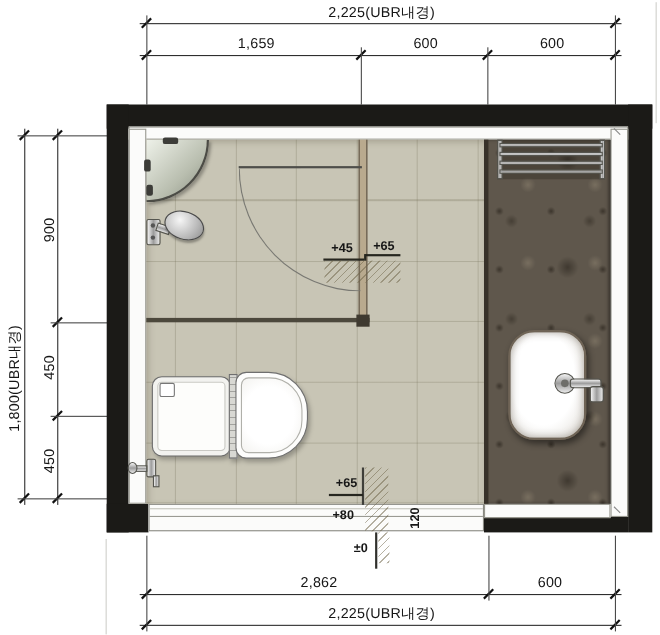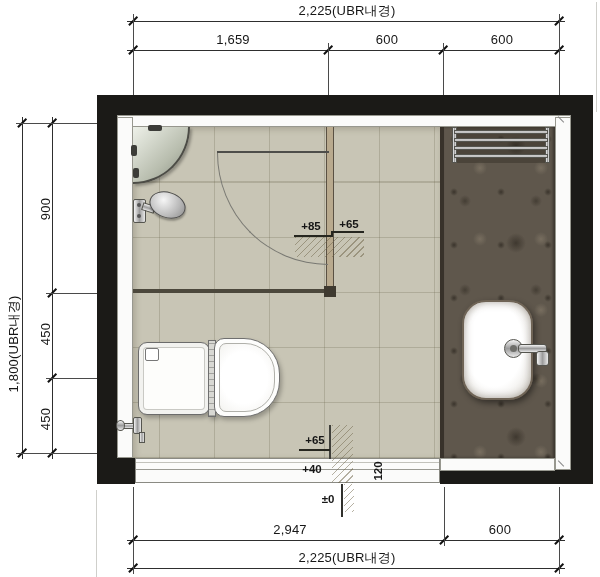--- a/index.html
+++ b/index.html
@@ -90,21 +90,21 @@
   <div class="tick" style="left:46px;top:122px;"></div>
   <div class="tick" style="left:46px;top:292px;"></div>
   <div class="tick" style="left:46px;top:377px;"></div>
   <div class="tick" style="left:46px;top:452px;"></div>
 
   <div class="ext" style="left:16px;top:123px;width:83px;height:1px;"></div>
   <div class="ext" style="left:46px;top:293px;width:53px;height:1px;"></div>
   <div class="ext" style="left:46px;top:378px;width:53px;height:1px;"></div>
   <div class="ext" style="left:16px;top:453px;width:83px;height:1px;"></div>
 
-  <div class="dim-label" style="left:290px;top:522px;">2,947</div>
+  <div class="dim-label" style="left:290px;top:522px;">2,862</div>
   <div class="dim-label" style="left:500px;top:522px;">600</div>
   <div class="dim-line" style="left:127px;top:540px;width:438px;height:1px;"></div>
   <div class="dim-label" style="left:347px;top:550px;">2,225(UBR내경)</div>
   <div class="dim-line" style="left:127px;top:568px;width:438px;height:1px;"></div>
 
   <div class="tick" style="left:127px;top:539px;"></div>
   <div class="tick" style="left:438px;top:539px;"></div>
   <div class="tick" style="left:553px;top:539px;"></div>
   <div class="tick" style="left:127px;top:567px;"></div>
   <div class="tick" style="left:553px;top:567px;"></div>
@@ -137,28 +137,28 @@
   <div class="curb" style="left:133px;top:289px;width:203px;height:4px;"></div>
   <div class="doorband"></div>
   <div class="abs" style="left:324px;top:286px;width:12px;height:11px;background:#3f3a30;"></div>
   <div class="abs" style="left:217px;top:151px;width:112px;height:2px;background:#4e4e4a;"></div>
   <div class="arc"></div>
 
   <div class="abs" style="left:294px;top:235px;width:37px;height:2px;background:#26261f;"></div>
   <div class="abs" style="left:332px;top:231px;width:32px;height:2px;background:#26261f;"></div>
   <div class="abs" style="left:331px;top:231px;width:2px;height:6px;background:#26261f;"></div>
   <div class="hatch" style="left:295px;top:237px;width:69px;height:20px;"></div>
-  <div class="lvl" style="left:311px;top:220px;">+85</div>
+  <div class="lvl" style="left:311px;top:220px;">+45</div>
   <div class="lvl" style="left:349px;top:218px;">+65</div>
 
   <div class="abs" style="left:329px;top:425px;width:2px;height:34px;background:#3f3f3a;"></div>
   <div class="hatch" style="left:332px;top:425px;width:21px;height:58px;"></div>
   <div class="abs" style="left:299px;top:449px;width:31px;height:2px;background:#26261f;"></div>
   <div class="lvl" style="left:315px;top:434px;">+65</div>
-  <div class="lvl" style="left:312px;top:463px;">+40</div>
+  <div class="lvl" style="left:312px;top:463px;">+80</div>
   <div class="lvl v" style="left:378px;top:471px;">120</div>
   <div class="abs" style="left:341px;top:484px;width:2px;height:33px;background:#30302c;"></div>
   <div class="hatch" style="left:344px;top:484px;width:10px;height:28px;"></div>
   <div class="lvl" style="left:328px;top:493px;">±0</div>
 
   <div class="abs" style="left:133px;top:127px;width:57px;height:57px;
        border-bottom-right-radius:100% 100%;background:linear-gradient(135deg,#eef1e9,#b9beaf 60%,#878d80);
        border-right:2px solid #4c4c46;border-bottom:2px solid #4c4c46;box-sizing:border-box;
        box-shadow:2px 2px 3px rgba(0,0,0,.3);"></div>
   <div class="abs" style="left:148px;top:125px;width:14px;height:6px;background:#3c3c38;border-radius:2px;"></div>

